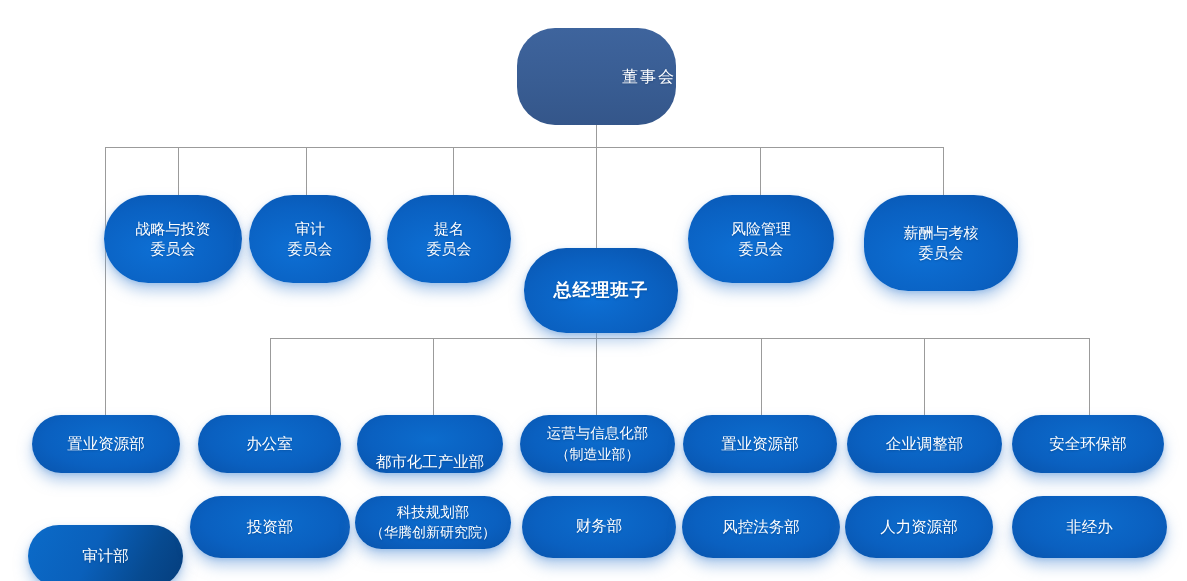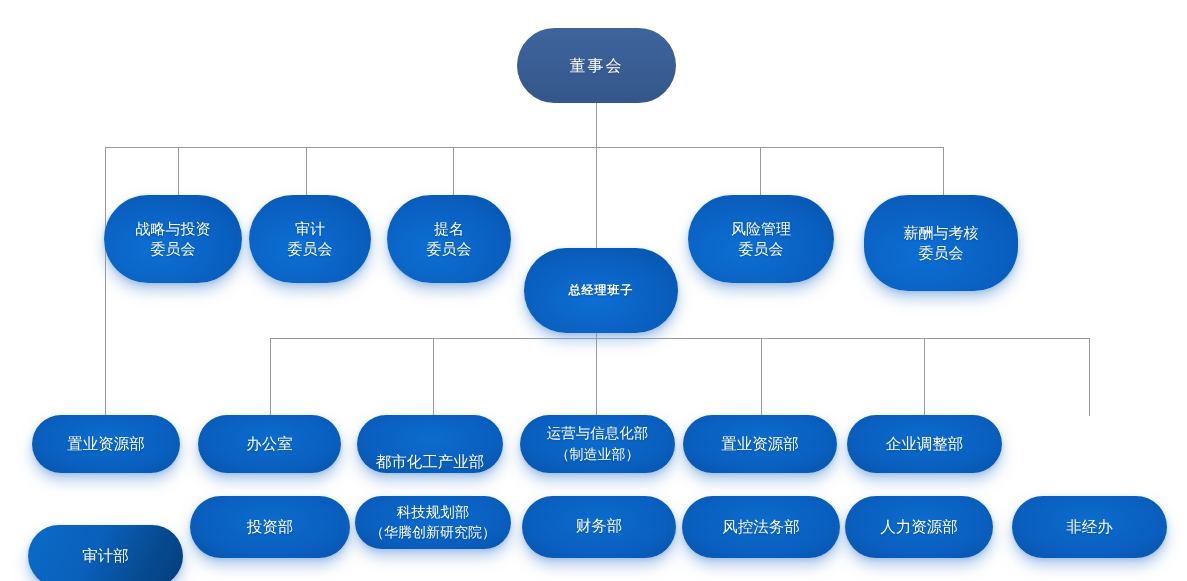--- a/index.html
+++ b/index.html
@@ -21,21 +21,21 @@
   .root{
     border-radius:38px;font-size:16px;letter-spacing:2px;
     background:linear-gradient(180deg,#3e649d 0%,#395d93 55%,#34568a 100%);
     box-shadow:none;
   }
   .blob{
     border-radius:44px;font-size:15px;
     background:radial-gradient(ellipse at 38% 62%, #0d6fd4 0%, #0a61c2 55%, #0852ab 100%);
   }
   .gm{
-    border-radius:42px;font-size:12px;font-weight:bold;letter-spacing:1px;
+    border-radius:42px;font-size:18px;font-weight:bold;letter-spacing:1px;
     background:radial-gradient(ellipse at 45% 60%, #0d6fd4 0%, #0a60c0 55%, #0851a9 100%);
   }
   .pill{
     border-radius:31px;font-size:15.5px;
     background:radial-gradient(ellipse at 50% 42%, #0c6ccd 0%, #0a60c0 58%, #0853ab 100%);
   }
   .pill .sub, .pill .main{display:block;}
   .pill .main{font-size:14.5px;}
   .pill .sub{font-size:14px;margin-top:1px;}
   .audit{
@@ -58,21 +58,21 @@
   <div class="vline" style="left:105px;top:147px;height:269px;"></div>
 
   <div class="hline" style="left:270px;top:338px;width:819px;"></div>
   <div class="vline" style="left:596px;top:333px;height:83px;"></div>
   <div class="vline" style="left:270px;top:338px;height:78px;"></div>
   <div class="vline" style="left:433px;top:338px;height:78px;"></div>
   <div class="vline" style="left:761px;top:338px;height:78px;"></div>
   <div class="vline" style="left:924px;top:338px;height:78px;"></div>
   <div class="vline" style="left:1089px;top:338px;height:78px;"></div>
 
-  <div class="node root" style="left:517px;top:28px;width:159px;height:75px;">
+  <div class="node root" style="left:517px;top:28px;width:159px;height:97px;align-items:flex-end;">
     <span>董事会</span>
   </div>
 
   <div class="node blob" style="left:104px;top:195px;width:138px;height:88px;">
     <span>战略与投资</span>
     <span>委员会</span>
   </div>
   <div class="node blob" style="left:249px;top:195px;width:122px;height:88px;">
     <span>审计</span>
     <span>委员会</span>
@@ -106,20 +106,23 @@
   <div class="node pill" style="left:520px;top:415px;width:155px;height:58px;">
     <span class="main">运营与信息化部</span>
     <span class="sub">（制造业部）</span>
   </div>
   <div class="node pill" style="left:683px;top:415px;width:154px;height:58px;">
     <span>置业资源部</span>
   </div>
   <div class="node pill" style="left:847px;top:415px;width:155px;height:58px;">
     <span>企业调整部</span>
   </div>
+  <div class="node pill" style="left:1012px;top:415px;width:152px;height:58px;">
+    <span>安全环保部</span>
+  </div>
 
   <div class="node pill audit" style="left:28px;top:525px;width:155px;height:62px;">
     <span>审计部</span>
   </div>
   <div class="node pill" style="left:190px;top:496px;width:160px;height:62px;">
     <span>投资部</span>
   </div>
   <div class="node pill" style="left:355px;top:496px;width:156px;height:53px;">
     <span class="main">科技规划部</span>
     <span class="sub">（华腾创新研究院）</span>

